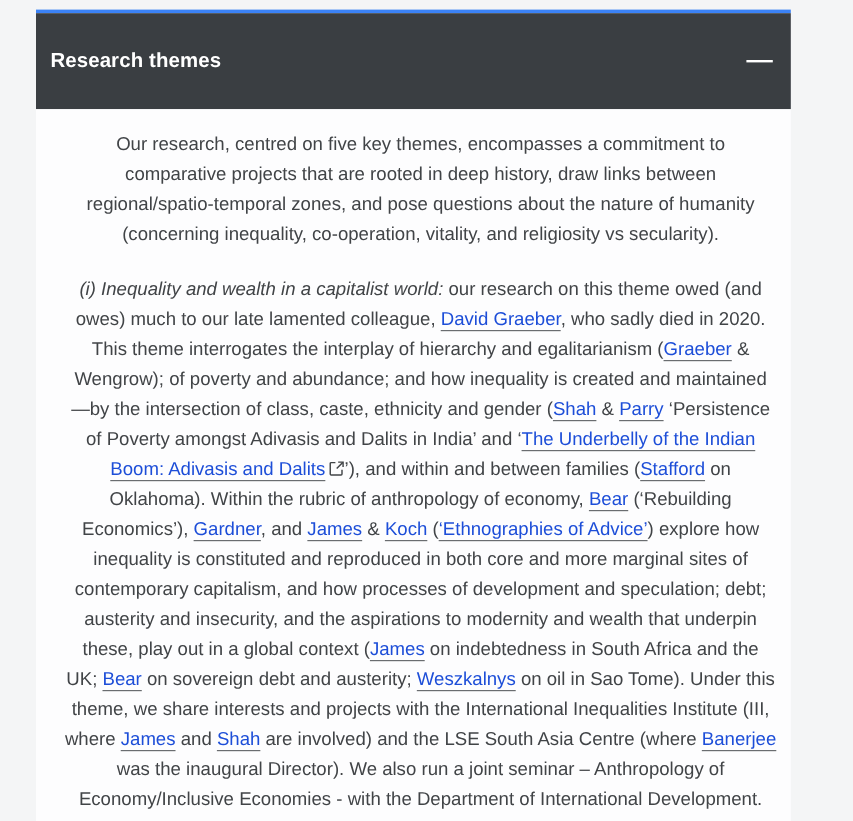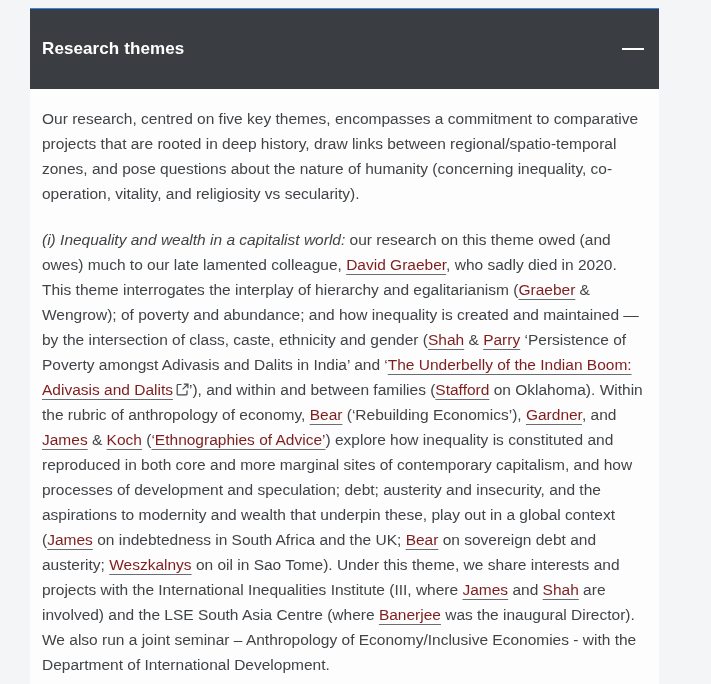--- a/index.html
+++ b/index.html
@@ -8,21 +8,21 @@
     width: 711px; height: 684px;
     overflow: hidden;
     background: #f4f5f6;
     font-family: "Liberation Sans", "DejaVu Sans", sans-serif;
   }
   .accordion {
     position: absolute;
     left: 30px; top: 8px;
     width: 629px;
     height: 676px;
-    border-top: 1px solid #3b82f6;
+    border-top: 3px solid #3b82f6;
   }
   .accordion-header {
     height: 80px;
     background: #3a3e42;
     color: #ffffff;
     display: flex;
     align-items: center;
     justify-content: space-between;
     padding: 0 15px 0 12px;
     cursor: pointer;
@@ -37,29 +37,30 @@
     background: #ffffff;
     flex: 0 0 auto;
   }
   .accordion-body {
     background: #fdfdfe;
     height: 596px;
     padding: 17px 12px 14px 12px;
     overflow: hidden;
   }
   .para {
-    margin: 0 0 21px 0;
+    margin: 0 0 21px 12px;
     font-size: 15.5px;
     line-height: 25px;
     color: #414447;
+    text-align: center;
   }
   .para:last-child { margin-bottom: 0; }
   .para em { }
   .lnk {
-    color: #7f1d1d;
+    color: #1d4ed8;
     text-decoration: underline;
     text-decoration-thickness: 1px;
     text-underline-offset: 4px;
     text-decoration-color: #6a6d70;
     cursor: pointer;
   }
   .ext-icon {
     display: inline-block;
     width: 13px; height: 13px;
     margin-left: 3px;

